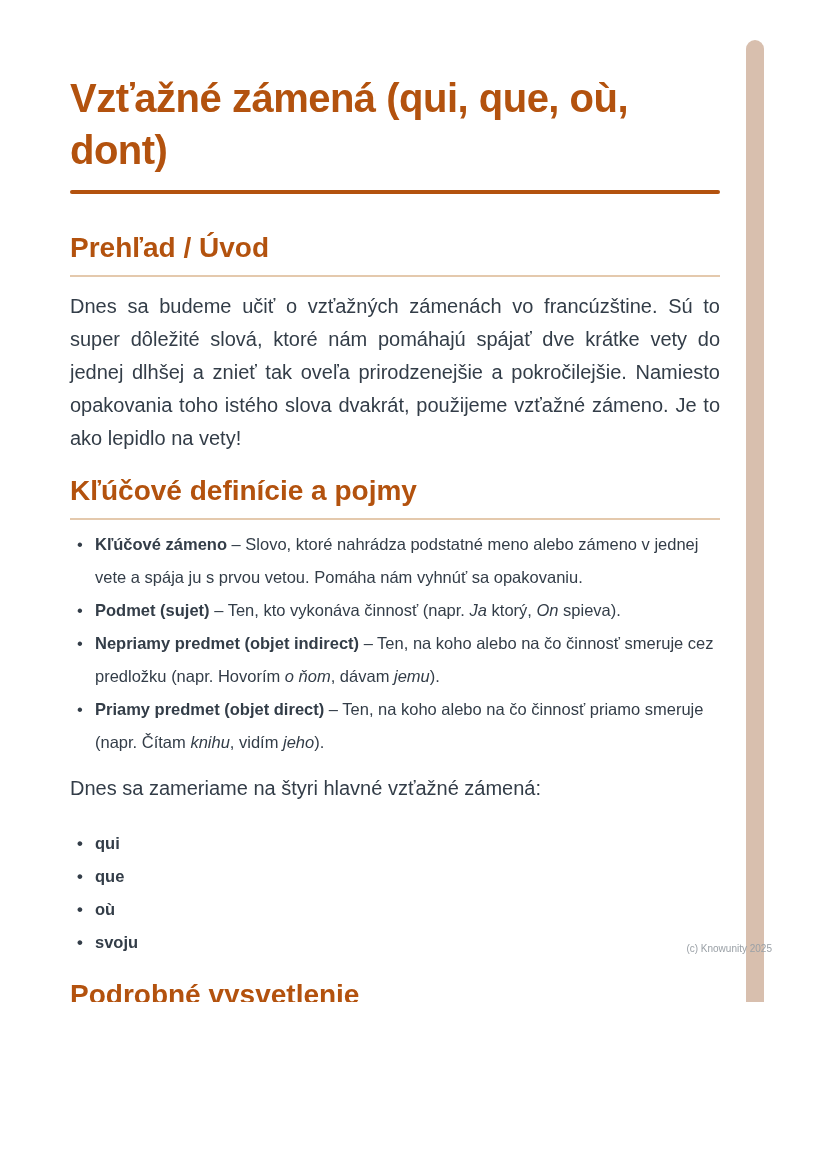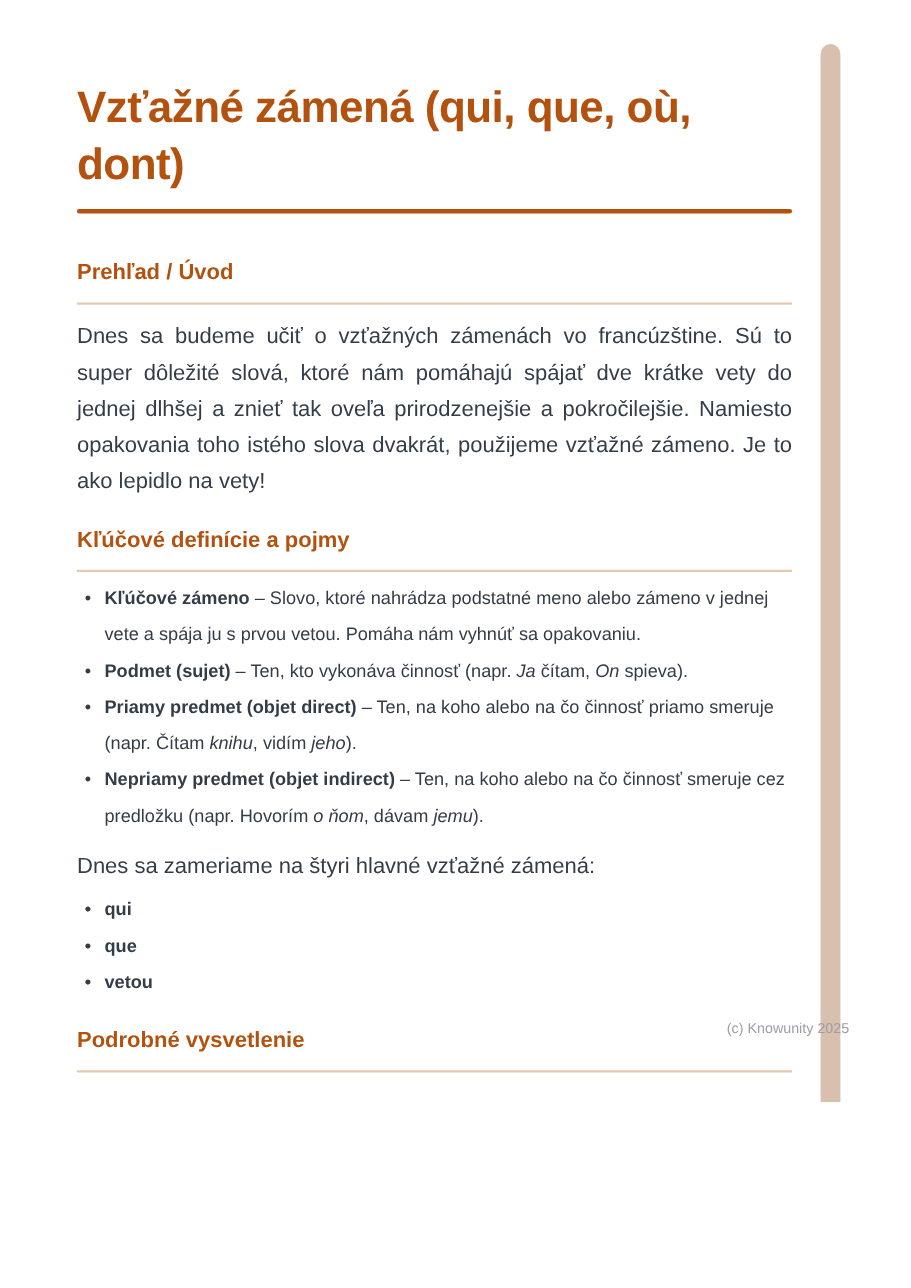--- a/index.html
+++ b/index.html
@@ -41,21 +41,21 @@
     letter-spacing:-0.5px;
     color:var(--heading,#b3520e);
   }
   .divider {
     height:4px;
     background:var(--divider,#b3520e);
     margin-top:14px;
     border-radius:2px;
   }
   h2.section {
-    font-size:20px;
+    font-size:28px;
     line-height:32px;
     font-weight:700;
     color:var(--heading,#b3520e);
     margin-top:20px;
   }
   h2.section.first { margin-top:38px; }
   .underline {
     height:2px;
     background:var(--underline,#e4c9ad);
     margin-top:11px;
@@ -75,34 +75,34 @@
     padding-left:25px;
     font-size:16.5px;
     line-height:33px;
   }
   ul.list li::before {
     content:"\2022";
     position:absolute;
     left:7px;
     color:var(--body-text,#333d48);
   }
-  ul.pronouns { margin-top:6px; }
+  ul.pronouns { margin-top:22px; }
   ul.pronouns li { font-weight:700; }
   h3.sub {
     font-size:25px;
     line-height:26px;
     font-weight:700;
     color:var(--subheading,#e8920f);
     margin-top:26px;
   }
   .footer {
     position:absolute;
     right:56px;
-    bottom:60px;
-    font-size:13px;
+    bottom:48px;
+    font-size:10px;
     color:var(--footer-text,#9aa0a6);
     z-index:3;
   }
   .b { font-weight:700; }
   .i { font-style:italic; }
 </style>
 </head>
 <body>
 
 <div class="page">
@@ -118,29 +118,30 @@
       <h2 class="section first">Prehľad / Úvod</h2>
       <div class="underline"></div>
       <p class="body justify">Dnes sa budeme učiť o vzťažných zámenách vo francúzštine. Sú to super dôležité slová, ktoré nám pomáhajú spájať dve krátke vety do jednej dlhšej a znieť tak oveľa prirodzenejšie a pokročilejšie. Namiesto opakovania toho istého slova dvakrát, použijeme vzťažné zámeno. Je to ako lepidlo na vety!</p>
     </section>
 
     <section>
       <h2 class="section">Kľúčové definície a pojmy</h2>
       <div class="underline"></div>
       <ul class="list">
         <li><span class="b">Kľúčové zámeno</span><span> – Slovo, ktoré nahrádza podstatné meno alebo zámeno v jednej vete a spája ju s prvou vetou. Pomáha nám vyhnúť sa opakovaniu.</span></li>
-        <li><span class="b">Podmet (sujet)</span><span> – Ten, kto vykonáva činnosť (napr. </span><span class="i">Ja</span><span> čítam, </span><span class="i">On</span><span> spieva).</span></li>
+        <li><span class="b">Podmet (sujet)</span><span> – Ten, kto vykonáva činnosť (napr. </span><span class="i">Ja</span><span> ktorý, </span><span class="i">On</span><span> spieva).</span></li>
+        <li><span class="b">Nepriamy predmet (objet indirect)</span><span> – Ten, na koho alebo na čo činnosť smeruje cez predložku (napr. Hovorím </span><span class="i">o ňom</span><span>, dávam </span><span class="i">jemu</span><span>).</span></li>
         <li><span class="b">Priamy predmet (objet direct)</span><span> – Ten, na koho alebo na čo činnosť priamo smeruje (napr. Čítam </span><span class="i">knihu</span><span>, vidím </span><span class="i">jeho</span><span>).</span></li>
-        <li><span class="b">Nepriamy predmet (objet indirect)</span><span> – Ten, na koho alebo na čo činnosť smeruje cez predložku (napr. Hovorím </span><span class="i">o ňom</span><span>, dávam </span><span class="i">jemu</span><span>).</span></li>
       </ul>
       <p class="body">Dnes sa zameriame na štyri hlavné vzťažné zámená:</p>
       <ul class="list pronouns">
         <li>qui</li>
         <li>que</li>
-        <li>vetou</li>
+        <li>où</li>
+        <li>svoju</li>
       </ul>
     </section>
 
     <section>
       <h2 class="section">Podrobné vysvetlenie</h2>
       <div class="underline"></div>
       <h3 class="sub">1. Qui (kto, ktorý, ktorá, ktoré)</h3>
     </section>
 
   </div>

